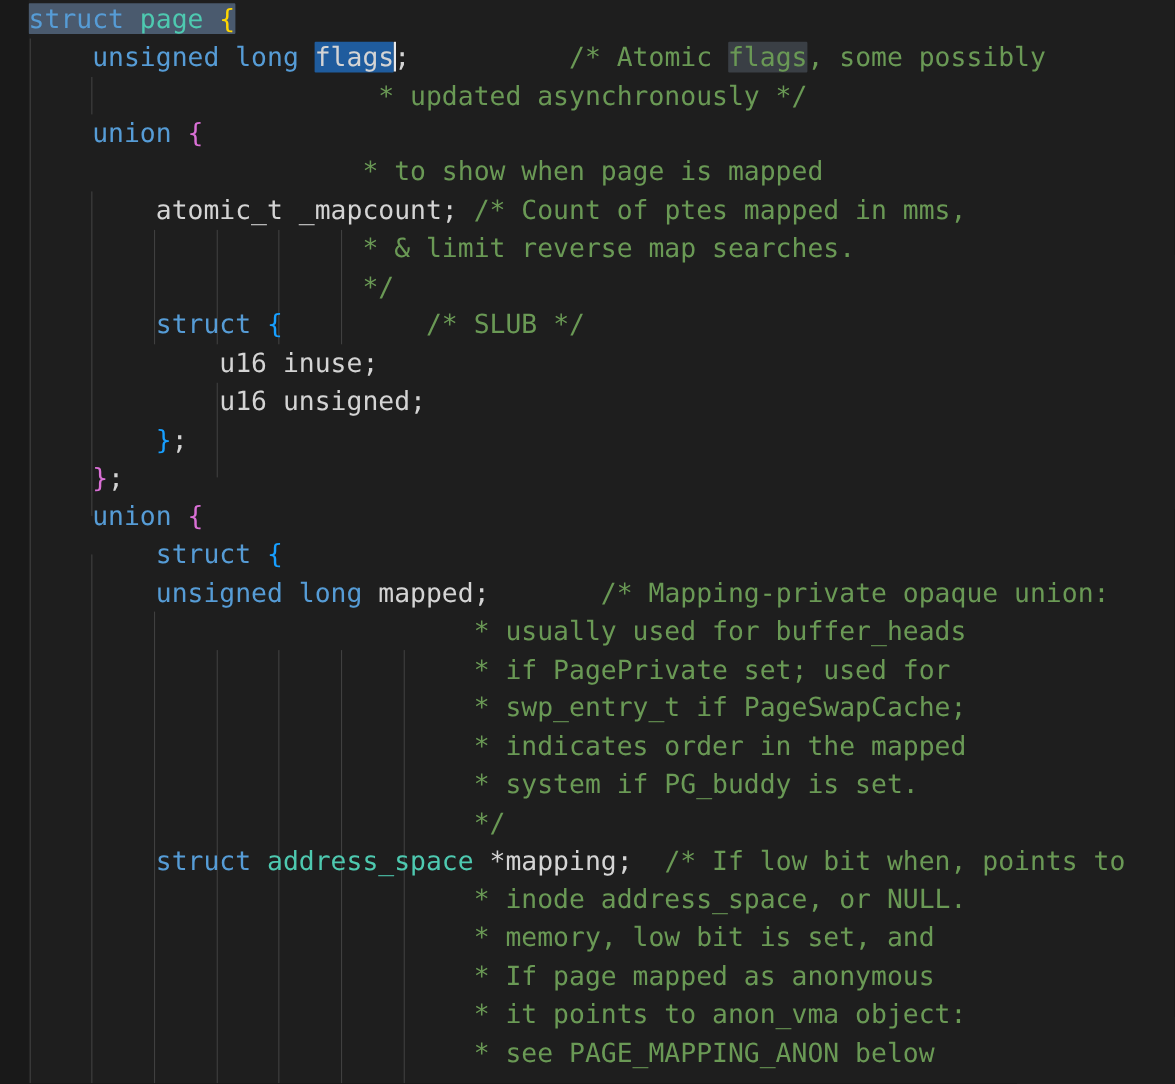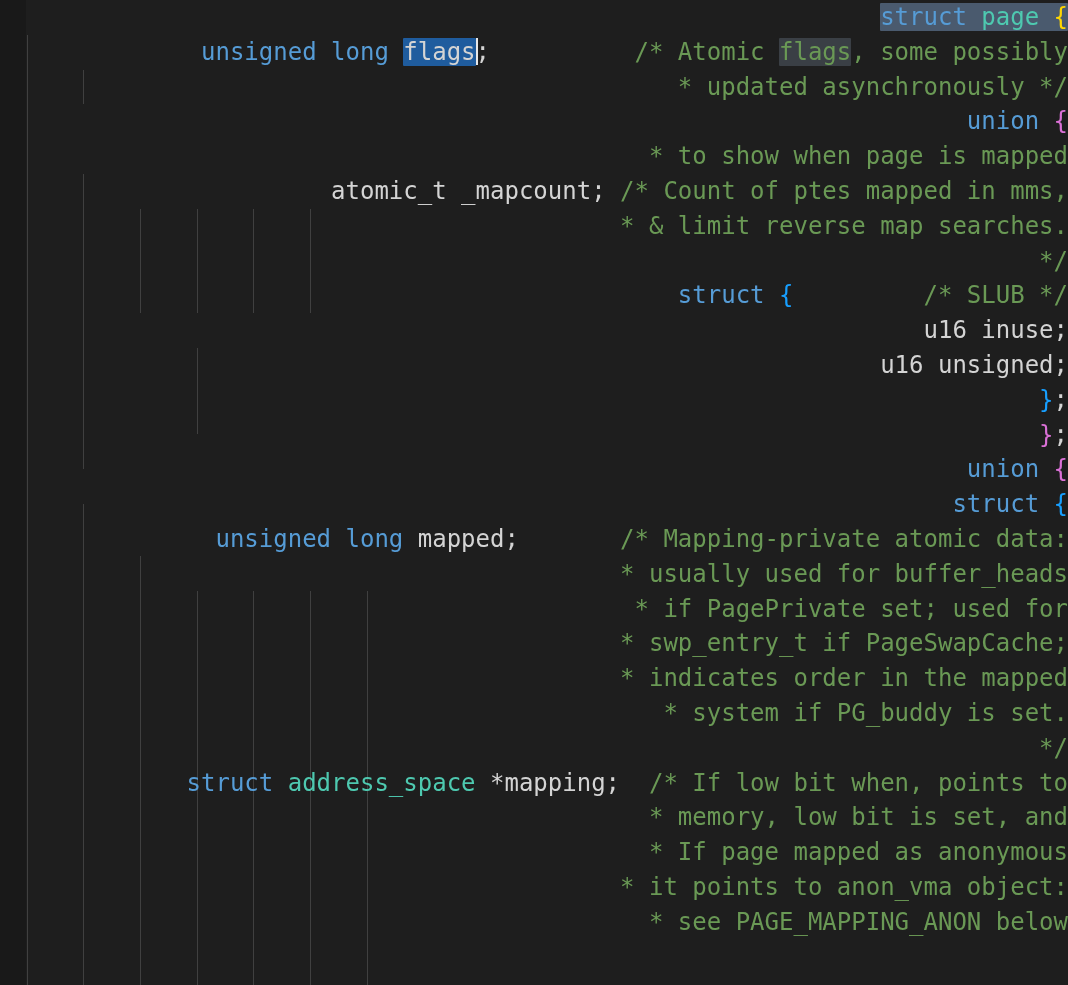--- a/index.html
+++ b/index.html
@@ -10,21 +10,20 @@
   }
   #editor {
     position: relative;
     width: 1068px;
     height: 985px;
     overflow: hidden;
     background: #1e1e1e;
     font-family: "DejaVu Sans Mono", "Liberation Mono", monospace;
     font-size: 24px;
     line-height: 34.8px;
-    text-align: right;
     -webkit-font-smoothing: antialiased;
   }
   
   #gutter-strip {
     position: absolute;
     left: 0; top: 0;
     width: 26px; height: 985px;
     background: #191919;
     z-index: 3;
   }
@@ -113,27 +112,28 @@
       <div class="code-line"><span><span class="t-plain">        </span><span class="t-plain">atomic_t _mapcount;</span><span class="t-plain"> </span><span class="t-cmt">/* Count of ptes mapped in mms,</span></span></div>
       <div class="code-line"><span><span class="t-cmt">                     * &amp; limit reverse map searches.</span></span></div>
       <div class="code-line"><span><span class="t-cmt">                     */</span></span></div>
       <div class="code-line"><span><span class="t-plain">        </span><span class="t-kw">struct</span><span class="t-plain"> </span><span class="t-b3">{</span><span class="t-plain">         </span><span class="t-cmt">/* SLUB */</span></span></div>
       <div class="code-line"><span><span class="t-plain">            u16 inuse;</span></span></div>
       <div class="code-line"><span><span class="t-plain">            u16 unsigned;</span></span></div>
       <div class="code-line"><span><span class="t-plain">        </span><span class="t-b3">}</span><span class="t-plain">;</span></span></div>
       <div class="code-line"><span><span class="t-plain">    </span><span class="t-b2">}</span><span class="t-plain">;</span></span></div>
       <div class="code-line"><span><span class="t-plain">    </span><span class="t-kw">union</span><span class="t-plain"> </span><span class="t-b2">{</span></span></div>
       <div class="code-line"><span><span class="t-plain">        </span><span class="t-kw">struct</span><span class="t-plain"> </span><span class="t-b3">{</span></span></div>
-      <div class="code-line"><span><span class="t-plain">        </span><span class="t-kw">unsigned</span><span class="t-plain"> </span><span class="t-kw">long</span><span class="t-plain"> </span><span class="t-plain">mapped;</span><span class="t-plain">       </span><span class="t-cmt">/* Mapping-private atomic data:</span></span></div>
+      <div class="code-line"><span><span class="t-plain">        </span><span class="t-kw">unsigned</span><span class="t-plain"> </span><span class="t-kw">long</span><span class="t-plain"> </span><span class="t-plain">mapped;</span><span class="t-plain">       </span><span class="t-cmt">/* Mapping-private opaque union:</span></span></div>
       <div class="code-line"><span><span class="t-cmt">                            * usually used for buffer_heads</span></span></div>
       <div class="code-line"><span><span class="t-cmt">                            * if PagePrivate set; used for</span></span></div>
       <div class="code-line"><span><span class="t-cmt">                            * swp_entry_t if PageSwapCache;</span></span></div>
       <div class="code-line"><span><span class="t-cmt">                            * indicates order in the mapped</span></span></div>
       <div class="code-line"><span><span class="t-cmt">                            * system if PG_buddy is set.</span></span></div>
       <div class="code-line"><span><span class="t-cmt">                            */</span></span></div>
       <div class="code-line"><span><span class="t-plain">        </span><span class="t-kw">struct</span><span class="t-plain"> </span><span class="t-type">address_space</span><span class="t-plain"> *mapping;</span><span class="t-plain">  </span><span class="t-cmt">/* If low bit when, points to</span></span></div>
+      <div class="code-line"><span><span class="t-cmt">                            * inode address_space, or NULL.</span></span></div>
       <div class="code-line"><span><span class="t-cmt">                            * memory, low bit is set, and</span></span></div>
       <div class="code-line"><span><span class="t-cmt">                            * If page mapped as anonymous</span></span></div>
       <div class="code-line"><span><span class="t-cmt">                            * it points to anon_vma object:</span></span></div>
       <div class="code-line"><span><span class="t-cmt">                            * see PAGE_MAPPING_ANON below</span></span></div>
     </div>
 
 </div>
 
 </body></html>

